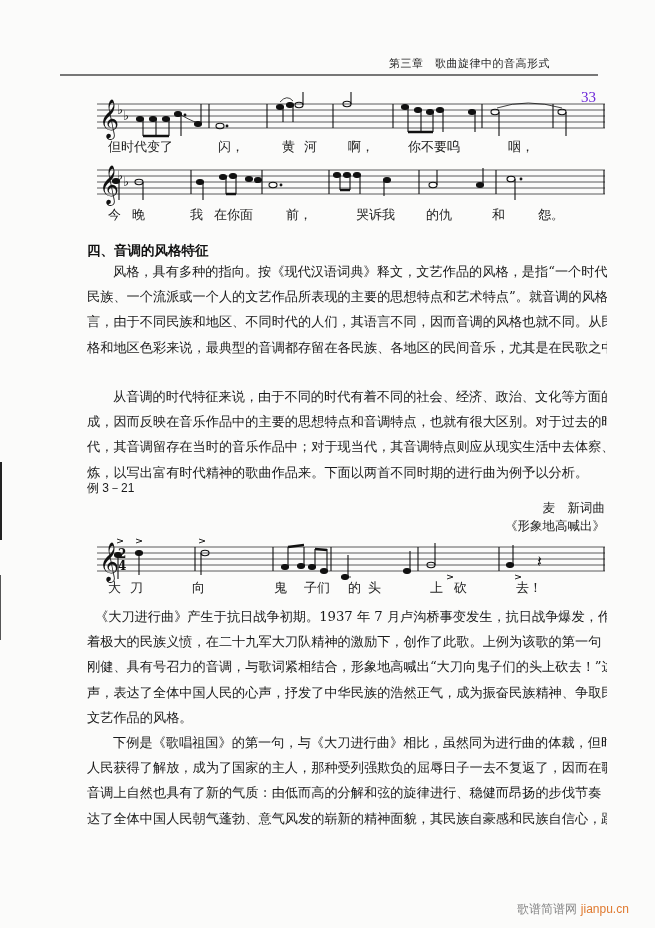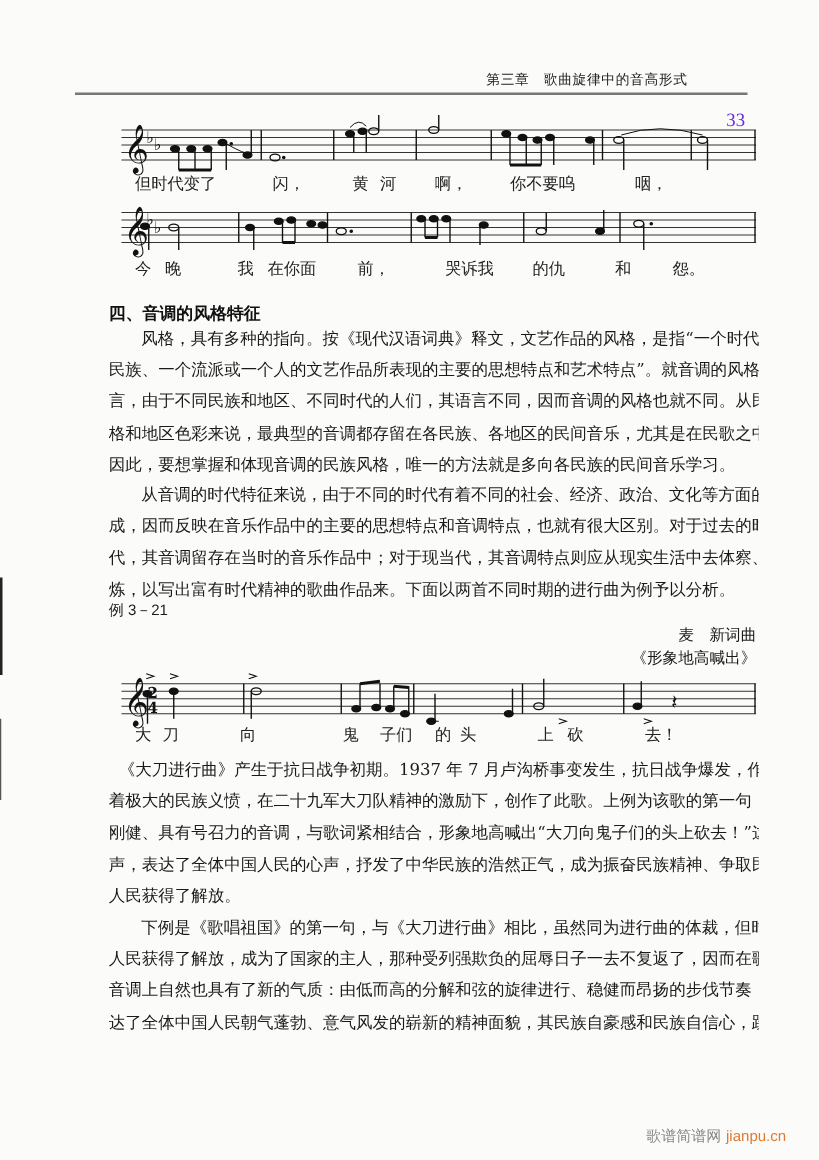--- a/index.html
+++ b/index.html
@@ -191,21 +191,20 @@
   <span class="lyric" style="left:430px">怨。</span>
 </div>
 
 <div class="section-heading">四、音调的风格特征</div>
 
 <div class="para" style="top:259px;">
   <span class="line" style="padding-left:26px;width:494px;">风格，具有多种的指向。按《现代汉语词典》释文，文艺作品的风格，是指“一个时代、一个</span>
   <span class="line">民族、一个流派或一个人的文艺作品所表现的主要的思想特点和艺术特点”。就音调的风格而</span>
   <span class="line">言，由于不同民族和地区、不同时代的人们，其语言不同，因而音调的风格也就不同。从民族风</span>
   <span class="line">格和地区色彩来说，最典型的音调都存留在各民族、各地区的民间音乐，尤其是在民歌之中。</span>
-  <span class="line last">因此，要想掌握和体现音调的民族风格，唯一的方法就是多向各民族的民间音乐学习。</span>
 </div>
 
 <div class="para" style="top:384px;">
   <span class="line" style="padding-left:26px;width:494px;">从音调的时代特征来说，由于不同的时代有着不同的社会、经济、政治、文化等方面的构</span>
   <span class="line">成，因而反映在音乐作品中的主要的思想特点和音调特点，也就有很大区别。对于过去的时</span>
   <span class="line">代，其音调留存在当时的音乐作品中；对于现当代，其音调特点则应从现实生活中去体察、去提</span>
   <span class="line last">炼，以写出富有时代精神的歌曲作品来。下面以两首不同时期的进行曲为例予以分析。</span>
 </div>
 
 <div class="example-label">例 3－21</div>
@@ -278,21 +277,21 @@
   <span class="lyric" style="left:322px">上</span>
   <span class="lyric" style="left:346px">砍</span>
   <span class="lyric" style="left:408px">去！</span>
 </div>
 
 <div class="para" style="top:604px;">
   <span class="line" style="padding-left:8px;width:512px;">《大刀进行曲》产生于抗日战争初期。1937 年 7 月卢沟桥事变发生，抗日战争爆发，作者怀</span>
   <span class="line">着极大的民族义愤，在二十九军大刀队精神的激励下，创作了此歌。上例为该歌的第一句，其</span>
   <span class="line">刚健、具有号召力的音调，与歌词紧相结合，形象地高喊出“大刀向鬼子们的头上砍去！”这歌</span>
   <span class="line">声，表达了全体中国人民的心声，抒发了中华民族的浩然正气，成为振奋民族精神、争取民族解</span>
-  <span class="line last">人民获得了解放。</span>
+  <span class="line last">文艺作品的风格。</span>
 </div>
 
 <div class="para" style="top:730px;">
   <span class="line" style="padding-left:26px;width:494px;">下例是《歌唱祖国》的第一句，与《大刀进行曲》相比，虽然同为进行曲的体裁，但时代变了，</span>
   <span class="line">人民获得了解放，成为了国家的主人，那种受列强欺负的屈辱日子一去不复返了，因而在歌曲</span>
   <span class="line">音调上自然也具有了新的气质：由低而高的分解和弦的旋律进行、稳健而昂扬的步伐节奏，表</span>
   <span class="line">达了全体中国人民朝气蓬勃、意气风发的崭新的精神面貌，其民族自豪感和民族自信心，跃然</span>
 </div>
 
 <div class="watermark">

